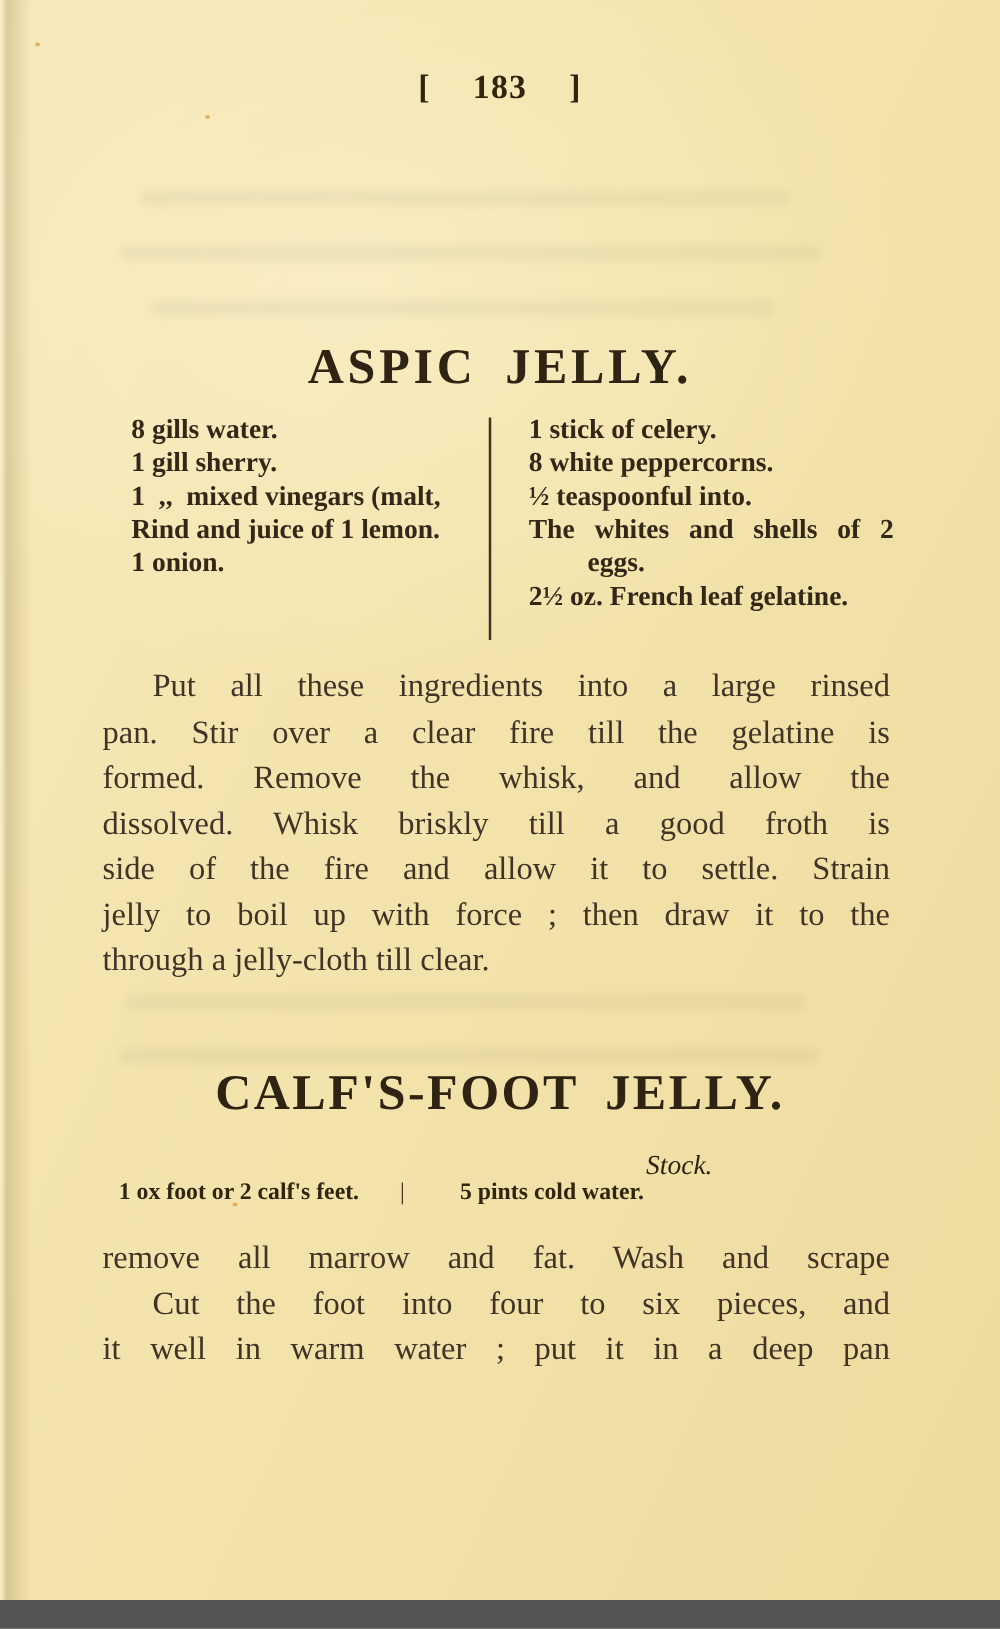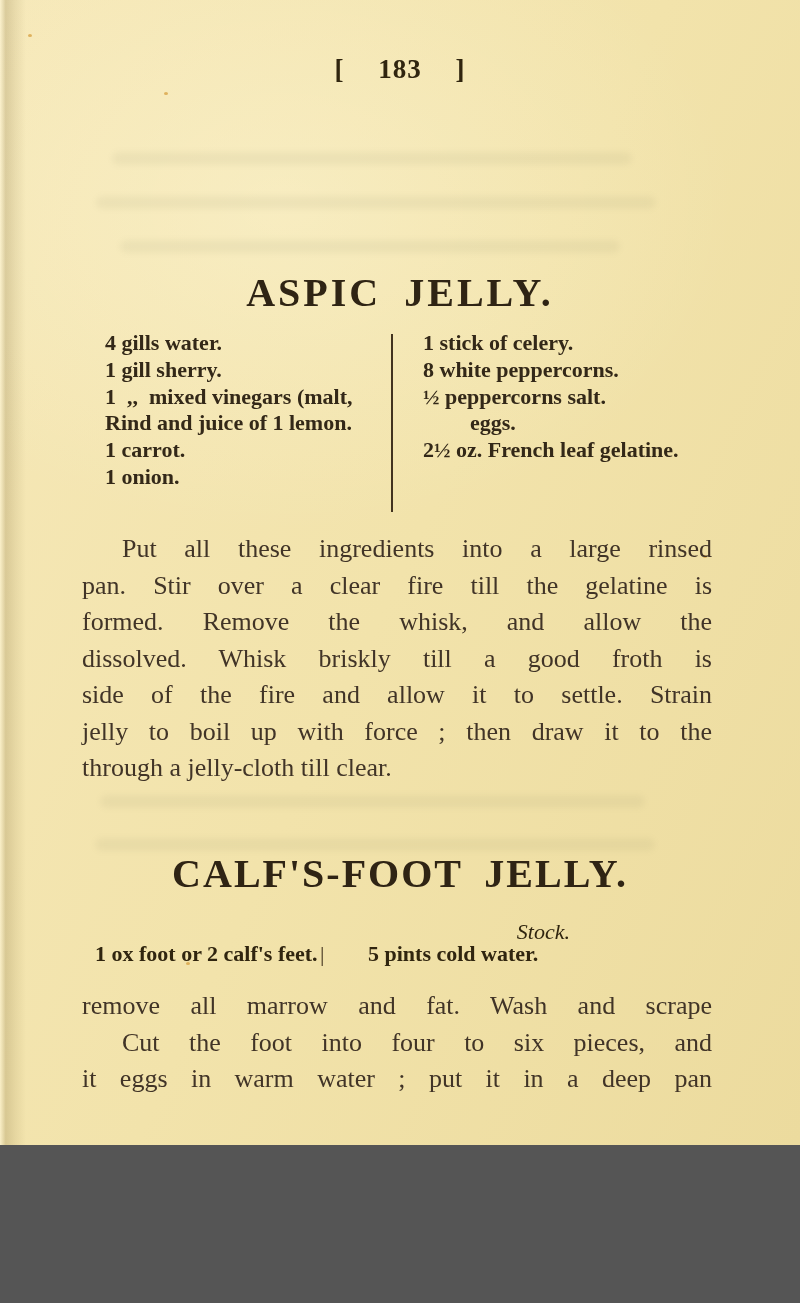--- a/index.html
+++ b/index.html
@@ -1,18 +1,18 @@
 <!DOCTYPE html>
 <html><head>
 <meta charset="utf-8">
 <style>
   html,body { margin:0; padding:0; background:#555; }
   .page {
     position:relative;
-    width:800px; height:1145px;
+    width:800px; height:1280px;
     margin:0 auto;
     overflow:hidden;
     font-family:"Liberation Serif","DejaVu Serif",serif;
     color:#3a2d1c;
     background-color:#f2e3ac;
     background-image:
       radial-gradient(ellipse 700px 500px at 35% 18%, rgba(255,250,222,0.35), rgba(255,250,222,0) 65%),
       linear-gradient(115deg, #f6e8b8 0%, #f2e3ab 50%, #ecdb9e 100%);
   }
   .edge-left {
@@ -60,21 +60,21 @@
   .para .line { text-align:justify; }
   .para .line.jl { text-align-last:justify; }
   .para .line.first { text-indent:40px; }
   .para1 { top:531px; }
   .para2 { top:988px; }
 
   .stock-label { position:absolute; top:919px; left:82px; width:488px;
     text-align:right; font-style:italic; font-weight:normal;
     font-size:22px; color:#30250f; }
   .stock-item { position:absolute; top:941px; font-weight:bold;
-    font-size:22px; line-height:26px; color:#30250f; white-space:pre; }
+    font-size:19px; line-height:26px; color:#30250f; white-space:pre; }
   .stock-left-pos    { left:95px; }
   .stock-divider-pos { left:320px; font-weight:normal; color:#42331f; }
   .stock-right-pos   { left:368px; }
 </style>
 </head>
 <body>
 
 <div class="page">
 
   <div class="edge-left"></div>
@@ -88,34 +88,34 @@
   <span class="speck" style="left:28px;  top:34px;"></span>
   <span class="speck" style="left:164px; top:92px;"></span>
   <span class="speck" style="left:703px; top:555px;"></span>
   <span class="speck" style="left:186px; top:962px;"></span>
 
   <div class="page-number">[ 183 ]</div>
 
   <h1 class="title aspic-title">ASPIC JELLY.</h1>
 
   <div class="ing ing-left">
-    <div class="ln">4 gills water.</div>
+    <div class="ln">8 gills water.</div>
     <div class="ln">1 gill sherry.</div>
     <div class="ln">1  ,,  mixed vinegars (malt,</div>
     <div class="ln">Rind and juice of 1 lemon.</div>
-    <div class="ln">1 carrot.</div>
     <div class="ln">1 onion.</div>
   </div>
 
   <div class="col-divider"></div>
 
   <div class="ing ing-right">
     <div class="ln">1 stick of celery.</div>
     <div class="ln">8 white peppercorns.</div>
-    <div class="ln">½ peppercorns salt.</div>
+    <div class="ln">½ teaspoonful into.</div>
+    <div class="ln jl">The whites and shells of 2</div>
     <div class="ln eggs-indent">eggs.</div>
     <div class="ln">2½ oz. French leaf gelatine.</div>
   </div>
 
   <div class="para para1">
     <div class="line first jl">Put all these ingredients into a large rinsed</div>
     <div class="line jl">pan.  Stir over a clear fire till the gelatine is</div>
     <div class="line jl">formed.  Remove the whisk, and allow the</div>
     <div class="line jl">dissolved.  Whisk briskly till a good froth is</div>
     <div class="line jl">side of the fire and allow it to settle.  Strain</div>
@@ -127,16 +127,16 @@
 
   <div class="stock-label">Stock.</div>
 
   <span class="stock-item stock-left-pos">1 ox foot or 2 calf's feet.</span>
   <span class="stock-item stock-divider-pos">|</span>
   <span class="stock-item stock-right-pos">5 pints cold water.</span>
 
   <div class="para para2">
     <div class="line jl">remove all marrow and fat.  Wash and scrape</div>
     <div class="line first jl">Cut the foot into four to six pieces, and</div>
-    <div class="line jl">it eggs in warm water ; put it in a deep pan</div>
+    <div class="line jl">it well in warm water ; put it in a deep pan</div>
   </div>
 
 </div>
 
 </body></html>

